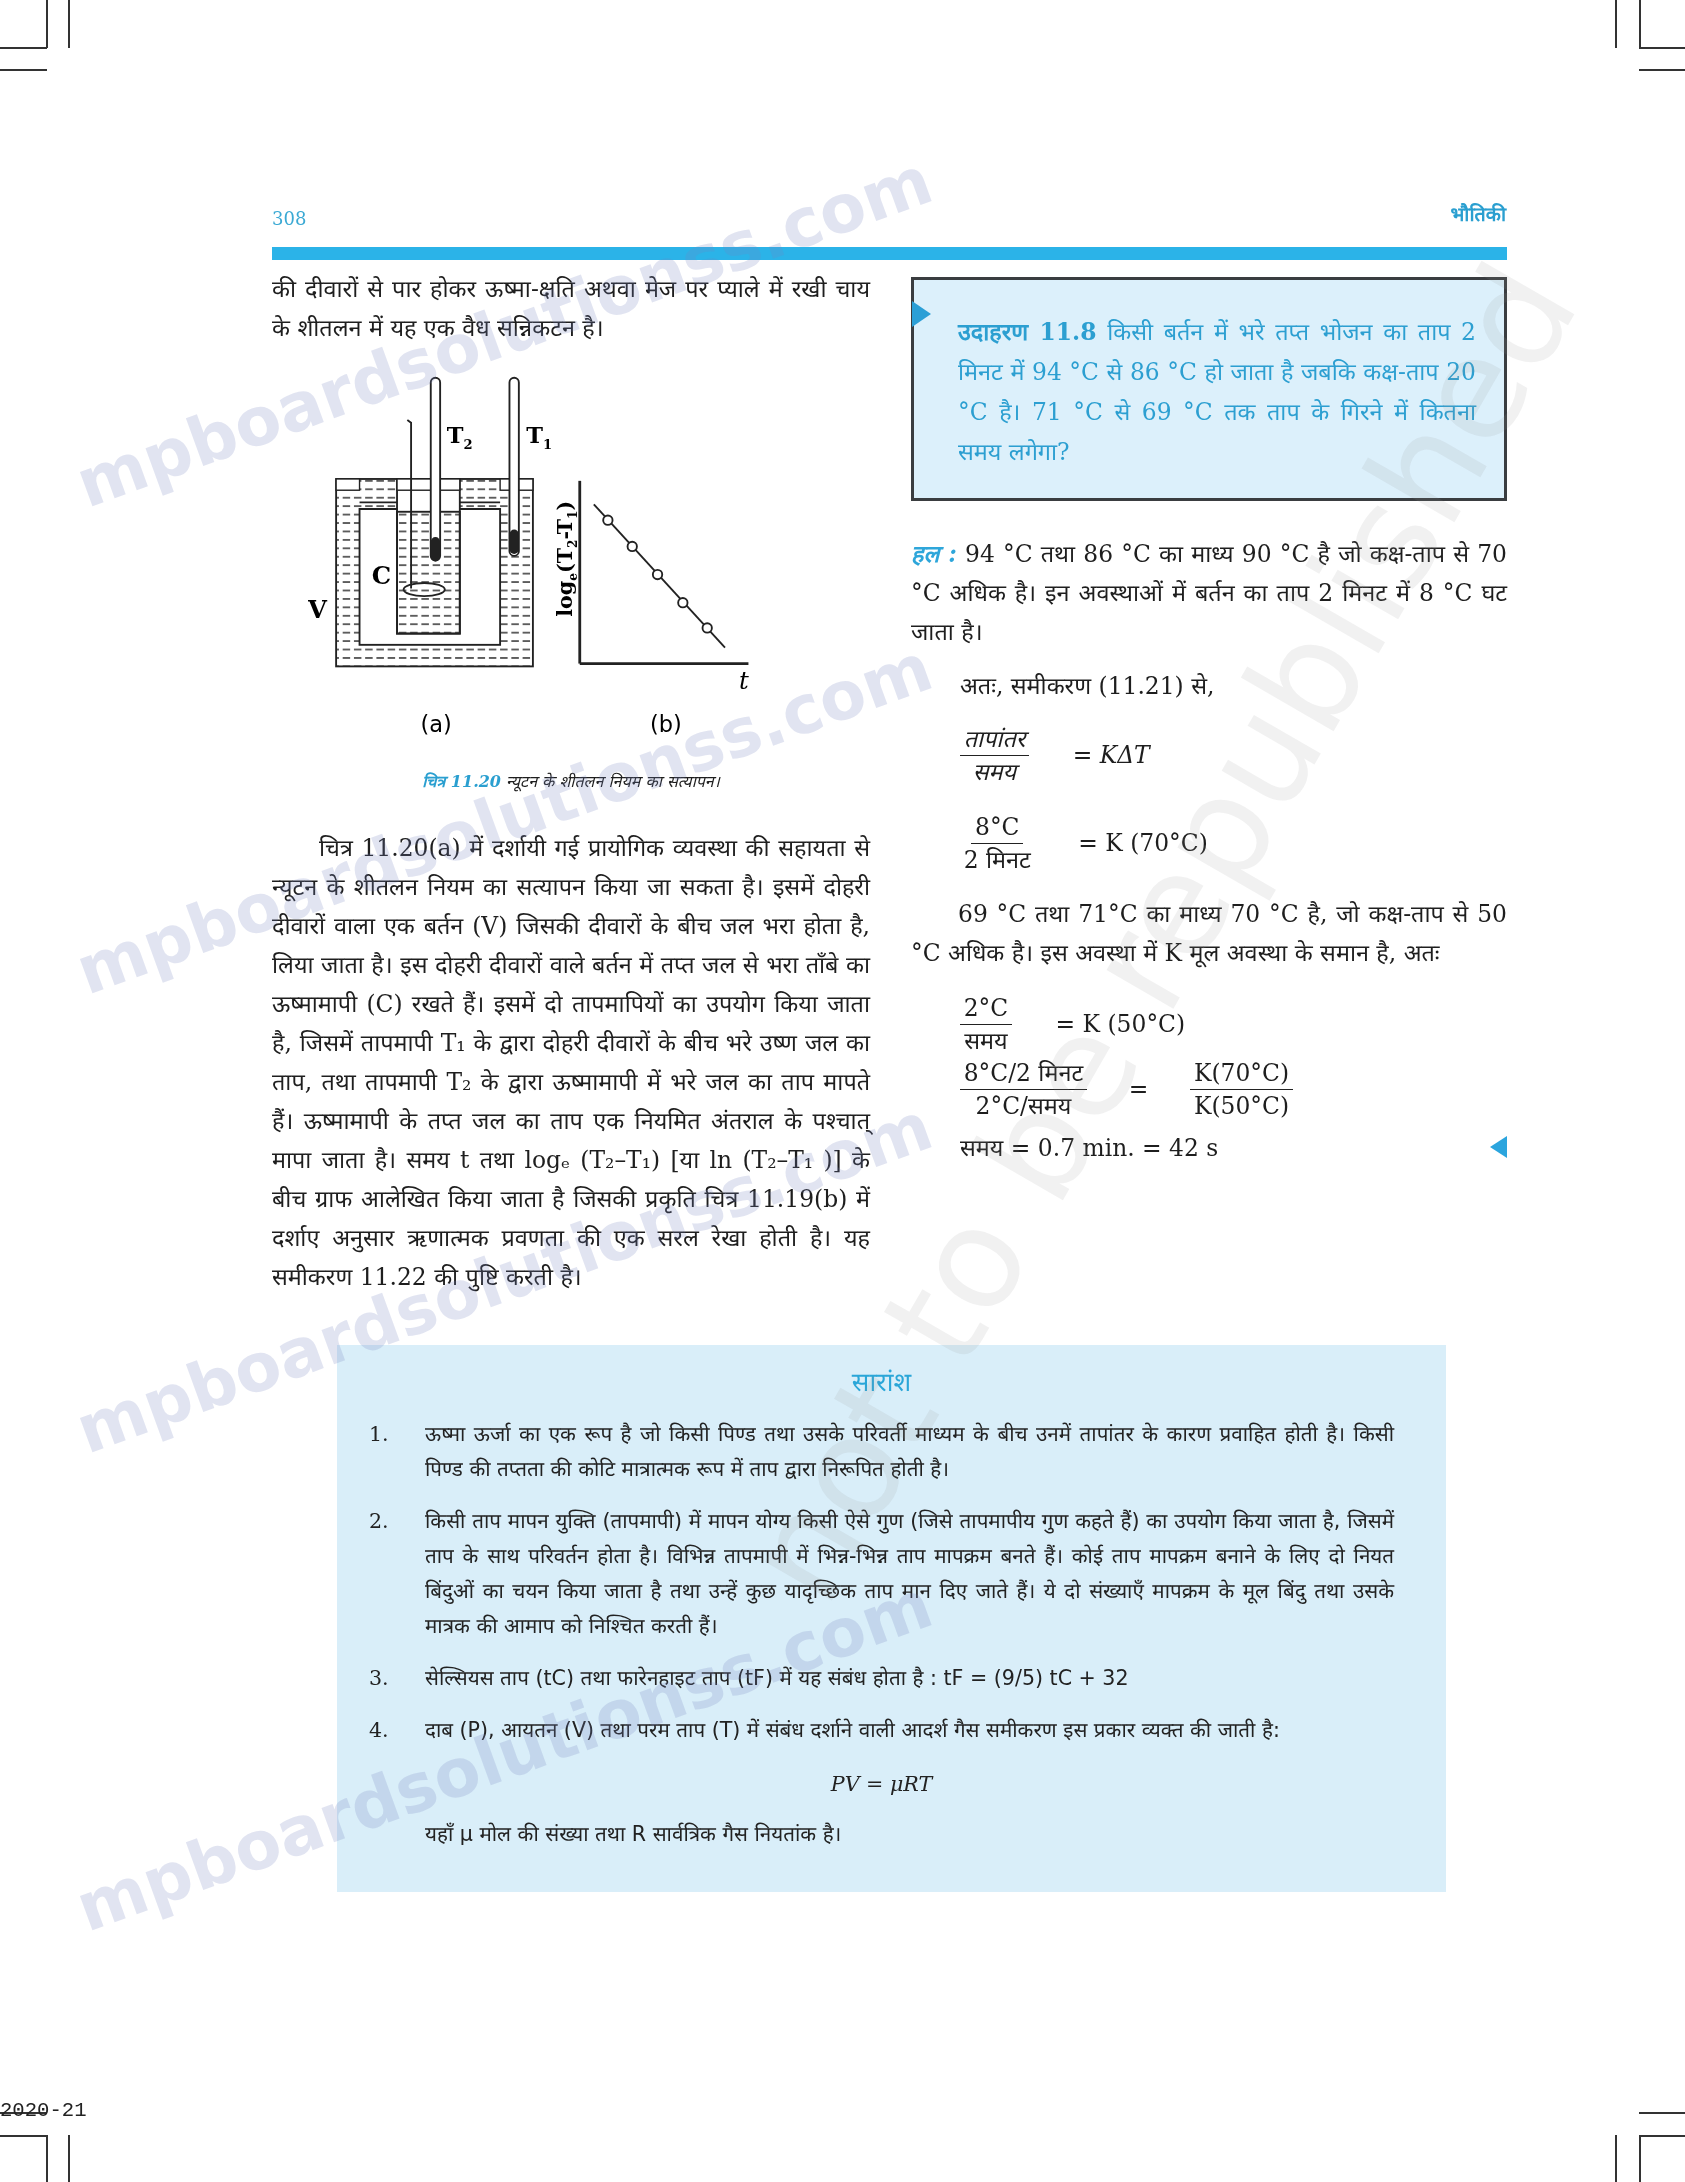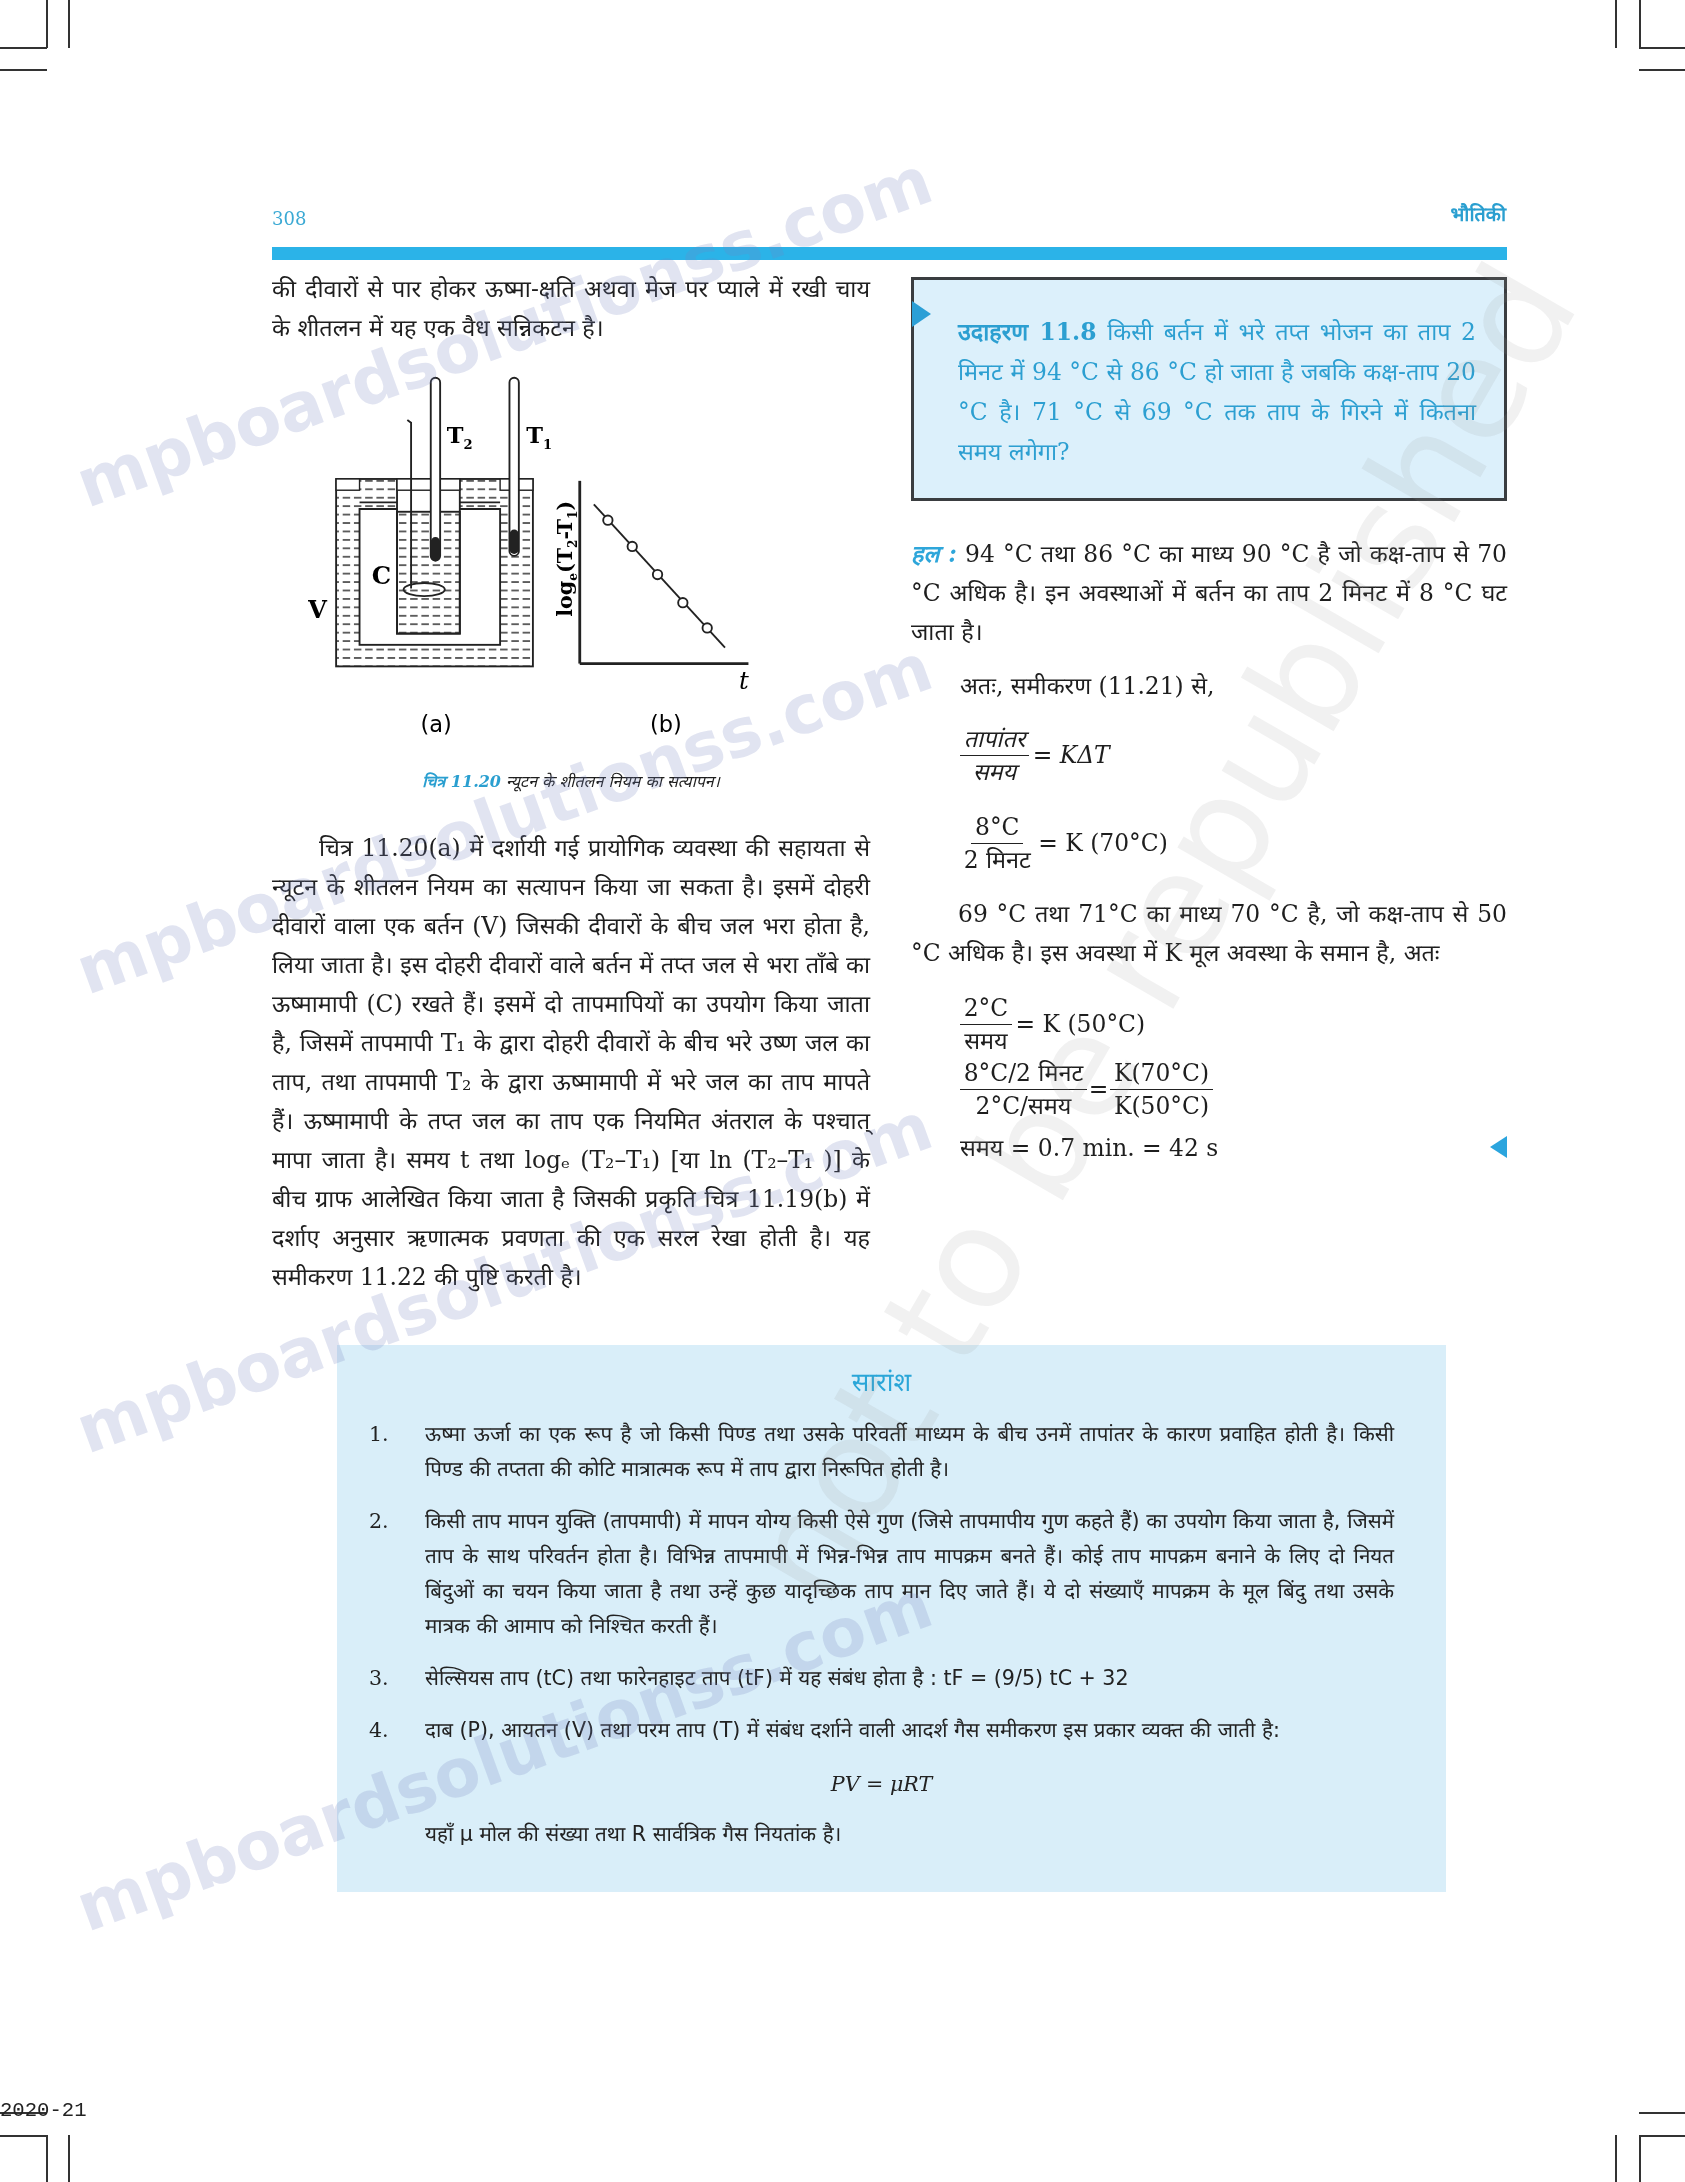--- a/index.html
+++ b/index.html
@@ -40,21 +40,21 @@
   }
   .example-box .arrow {
     position: absolute; left: -1.9px; top: 20.6px; width: 0; height: 0;
     border-top: 13px solid transparent; border-bottom: 13px solid transparent;
     border-left: 19px solid #2b9fd6;
   }
   .example-box .ex-label { font-weight: bold; }
 
   .solution { margin-top: 34px; line-height: 39px; text-align: justify; }
   .sol-label { color: #2ea6da; font-weight: bold; font-style: italic; }
-  .eq { display: flex; align-items: center; margin-left: 49px; font-size: 23.4px; }
+  .eq { display: flex; align-items: center; margin-left: 49px; font-size: 23.4px; gap: 40px; }
   .frac { display: inline-flex; flex-direction: column; align-items: center; line-height: 32px; }
   .frac .num { border-bottom: 1.9px solid #222; padding: 0 3.7px; }
   .frac .den { padding: 0 3.7px; }
   .eq .rhs { margin-left: 3.7px; }
   .i { font-style: italic; }
   .end-mark {
     position: absolute; right: 0; width: 0; height: 0;
     border-top: 11.2px solid transparent; border-bottom: 11.2px solid transparent;
     border-right: 17px solid #2ba5de;
   }

